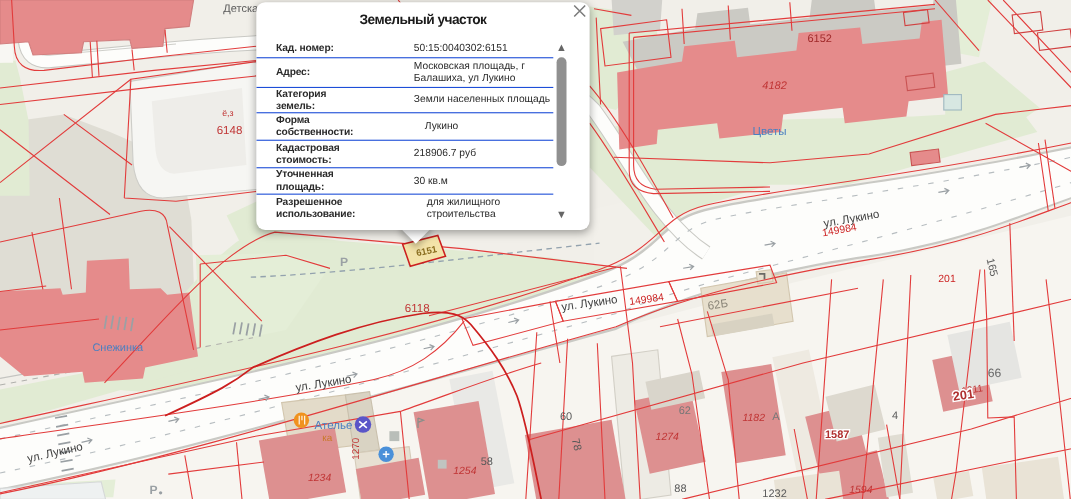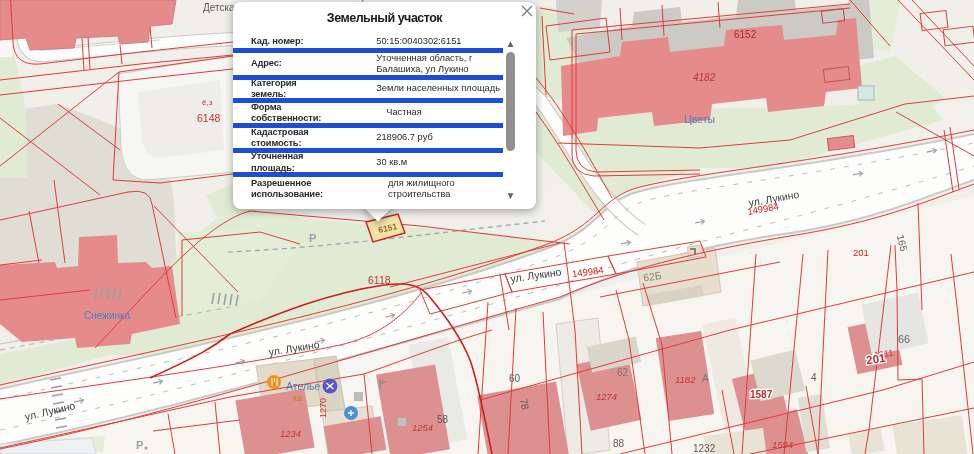--- a/index.html
+++ b/index.html
@@ -4,21 +4,21 @@
 <style>
 html,body{margin:0;padding:0;}
 #stage{position:relative;width:974px;height:454px;overflow:hidden;background:#f1f0ea;font-family:"Liberation Sans",sans-serif;}
 #mapsvg{position:absolute;left:0;top:0;}
 
 #popup{position:absolute;left:233px;top:2px;width:303px;height:207px;background:#fff;border-radius:8px;box-shadow:0 2px 8px rgba(0,0,0,0.35);z-index:10;overflow:hidden;}
 #tail{position:absolute;left:367px;top:195px;width:22px;height:22px;background:#fff;transform:rotate(45deg);box-shadow:3px 3px 6px rgba(0,0,0,0.25);z-index:9;}
 #popup .title{text-align:center;font-weight:bold;font-size:12.5px;letter-spacing:-0.5px;color:#1a1a1a;padding-top:8.5px;}
 #popup .close{position:absolute;left:288px;top:1px;}
 #rows{position:absolute;left:0px;top:33px;width:270px;}
-.row{display:flex;border-bottom:5px solid #1d4ed8;align-items:center;box-sizing:border-box;}
+.row{display:flex;border-bottom:1px solid #1d4ed8;align-items:center;box-sizing:border-box;}
 .row .lab{width:76px;padding-left:18px;padding-right:18px;font-weight:bold;font-size:9.3px;letter-spacing:-0.15px;line-height:11.5px;color:#2a2a2a;}
 .row .val{width:160px;font-size:9.3px;line-height:11.5px;color:#2a2a2a;margin-left:47px;}
 
 #sb{position:absolute;left:271px;top:36px;width:16px;height:166px;}
 #sb .thumb{position:absolute;left:2px;top:14px;width:9px;height:99px;background:#909090;border-radius:4.5px;}
 #sb .up{position:absolute;left:0px;top:0px;width:13px;text-align:center;font-size:10px;color:#666;}
 #sb .dn{position:absolute;left:0px;top:152px;width:13px;text-align:center;font-size:10px;color:#666;}
 </style>
 </head>
 <body>
@@ -282,29 +282,29 @@
   <div class="close"><svg width="12" height="12">
           <path d="M1,1 L11,11 M11,1 L1,11" stroke="#7d7d7d" stroke-width="1.4"></path>
         </svg></div>
   <div id="rows">
     <div class="row" style="height:18px">
           <div class="lab">Кад. номер:</div>
           <div class="val">50:15:0040302:6151</div>
         </div>
     <div class="row" style="height:27px">
           <div class="lab">Адрес:</div>
-          <div class="val">Уточненная область, г Балашиха, ул Лукино</div>
+          <div class="val">Московская площадь, г Балашиха, ул Лукино</div>
         </div>
     <div class="row" style="height:23px">
           <div class="lab">Категория земель:</div>
           <div class="val">Земли населенных площадь</div>
         </div>
     <div class="row" style="height:25px">
           <div class="lab">Форма собственности:</div>
-          <div class="val">Частная</div>
+          <div class="val">Лукино</div>
         </div>
     <div class="row" style="height:25px">
           <div class="lab">Кадастровая стоимость:</div>
           <div class="val">218906.7 руб</div>
         </div>
     <div class="row" style="height:24px">
           <div class="lab">Уточненная площадь:</div>
           <div class="val">30 кв.м</div>
         </div>
     <div class="row" style="height:24px;border-bottom:none">

